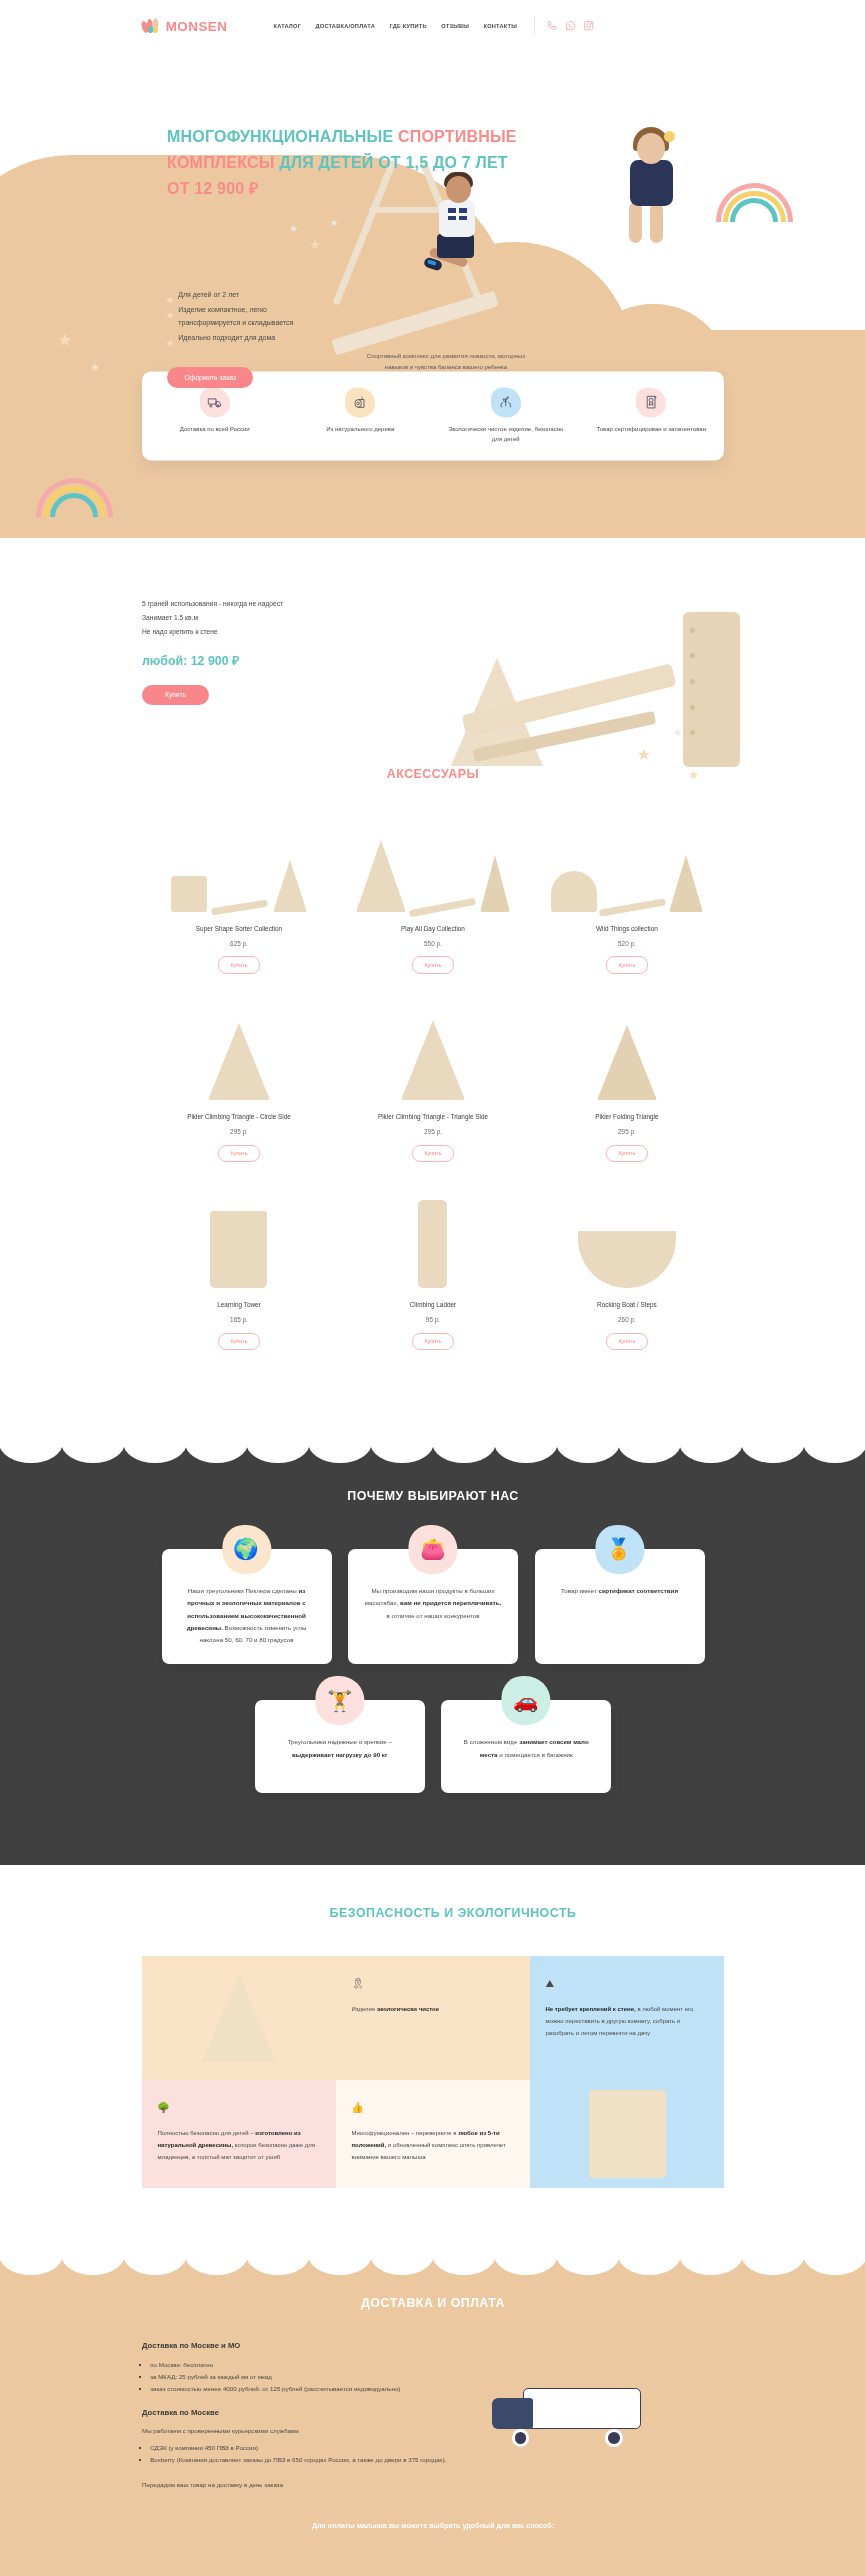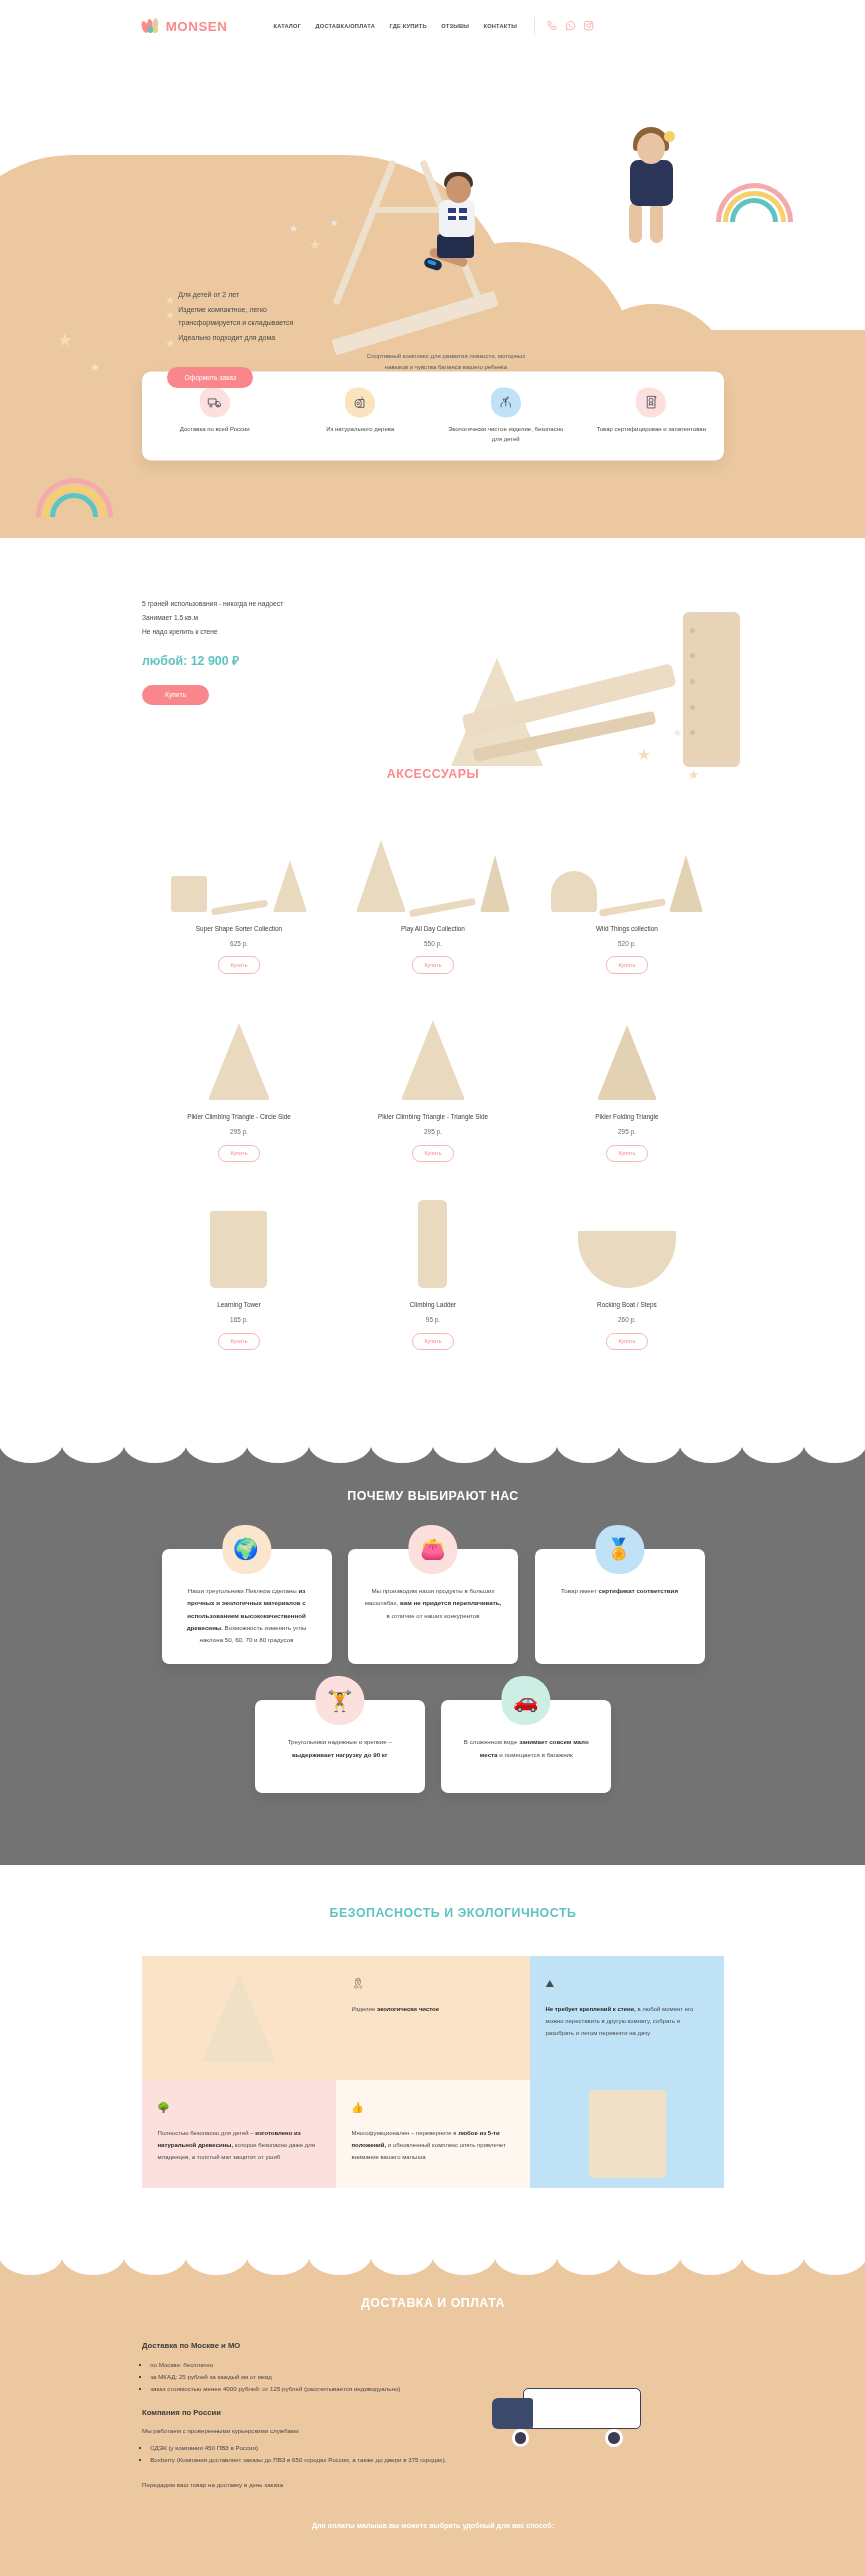--- a/index.html
+++ b/index.html
@@ -97,21 +97,21 @@
   .sec-title{text-align:center;font-size:12.4px;font-weight:bold;letter-spacing:0.5px;color:#f98b8b;margin-bottom:36px;}
   .grid3{display:flex;flex-wrap:wrap;}
   .pcard{width:33.33%;text-align:center;margin-bottom:31px;}
   .pimg{height:95px;display:flex;align-items:flex-end;justify-content:center;margin-bottom:13.4px;}
   .wood{background:#e9d9bf;border-radius:3.1px;position:relative;}
   .pname{font-size:6.4px;color:#3c3c3c;margin-bottom:8.2px;}
   .pprice{font-size:6.4px;color:#6a6a6a;margin-bottom:9.3px;}
   .btn-out{display:inline-block;border:0.5px solid #f6b6b6;background:#fff;color:#f9868a;border-radius:8.2px;padding:4.6px 11.3px;font-size:5.4px;cursor:pointer;font-family:inherit;}
 
   
-  .why{background:#737373;position:relative;padding:67px 0 36px;}
+  .why{background:#404040;position:relative;padding:67px 0 36px;}
   .cloud-edge{position:absolute;left:0;top:0;width:866px;height:41px;display:flex;}
   .cloud-edge i{flex:1;height:41px;background:#fff;border-radius:0 0 50% 50%;margin:0 -1px;}
   .why h2{text-align:center;font-size:12.4px;font-weight:bold;letter-spacing:0.5px;color:#fff;margin-bottom:46px;}
   .why-row{display:flex;justify-content:center;gap:16.5px;margin-bottom:36px;}
   .wcard{width:170px;background:#fff;border-radius:7.2px;box-shadow:0 5.2px 13.4px rgba(0,0,0,.08);padding:36px 14.4px 17.5px;position:relative;text-align:center;min-height:93px;}
   .wcard .blob{position:absolute;left:50%;top:-24px;transform:translateX(-50%);width:49px;height:49px;border-radius:46% 54% 52% 48%;display:flex;align-items:center;justify-content:center;font-size:20.6px;}
   .wcard p{font-size:6.2px;line-height:2;color:#4a4a4a;}
   .wcard b{font-weight:bold;color:#2f2f2f;}
 
   
@@ -187,20 +187,24 @@
 <section class="hero">
   <div class="hero-cloud"></div>
   <div class="hero-band"></div>
 
   <span class="star-dec" style="left:57px;top:278px;font-size:17.5px;">★</span>
   <span class="star-dec" style="left:90px;top:309px;font-size:11.3px;color:#f6e3c8;">★</span>
   <span class="star-dec" style="left:289px;top:170px;font-size:10.3px;color:#e9e9e9;">★</span>
   <span class="star-dec" style="left:309px;top:185px;font-size:13.4px;">★</span>
   <span class="star-dec" style="left:330px;top:165px;font-size:9.3px;color:#e9e9e9;">★</span>
 
+  <h1 class="hero-title">
+    <span class="t-green">МНОГОФУНКЦИОНАЛЬНЫЕ </span><span class="t-pink">СПОРТИВНЫЕ КОМПЛЕКСЫ</span><span class="t-green"> ДЛЯ ДЕТЕЙ ОТ 1,5 ДО 7 ЛЕТ</span>
+    <br><span class="t-pink">ОТ 12 900 ₽</span>
+  </h1>
 
   <ul class="hero-bullets">
     <li>Для детей от 2 лет</li>
     <li>Изделие компактное, легко трансформируется и складывается</li>
     <li>Идеально подходит для дома</li>
   </ul>
 
   <div class="hero-cta">
     <button class="btn-pink">Оформить заказ</button>
   </div>
@@ -511,21 +515,21 @@
   </div>
   <h2>ДОСТАВКА И ОПЛАТА</h2>
   <div class="dcols">
     <div class="dleft">
       <h3>Доставка по Москве и МО</h3>
       <ul>
         <li>по Москве: бесплатно</li>
         <li>за МКАД: 25 рублей за каждый км от мкад</li>
         <li>заказ стоимостью менее 4000 рублей: от 125 рублей (рассчитывается индивидуально)</li>
       </ul>
-      <h3>Компания по России</h3>
+      <h3>Доставка по Москве</h3>
       <p>Мы работаем с проверенными курьерскими службами</p>
       <ul>
         <li>СДЭК (у компании 450 ПВЗ в России)</li>
         <li>Boxberry (Компания доставляет заказы до ПВЗ в 650 городах России, а также до двери в 375 городах).</li>
       </ul>
       <p>Передадим ваш товар на доставку в день заказа</p>
     </div>
     <div class="dright">
       <div class="van">
         <div class="van-body"></div>

